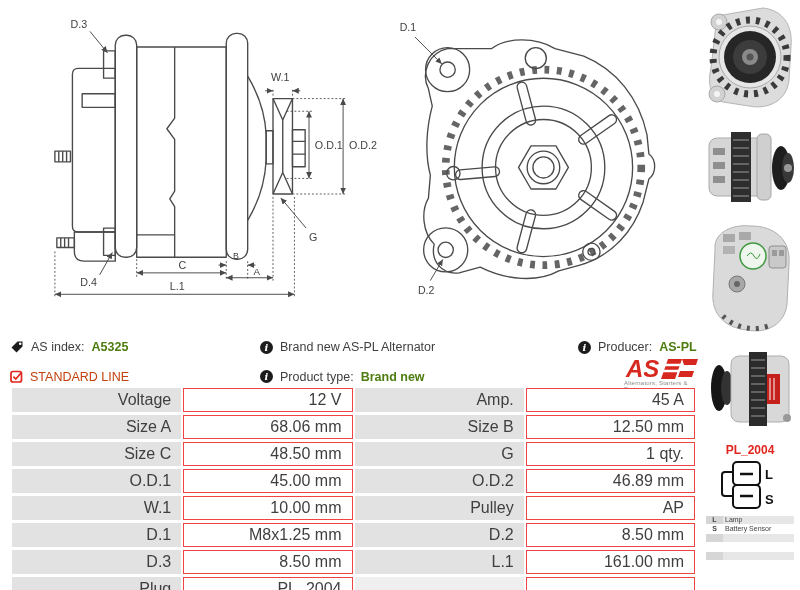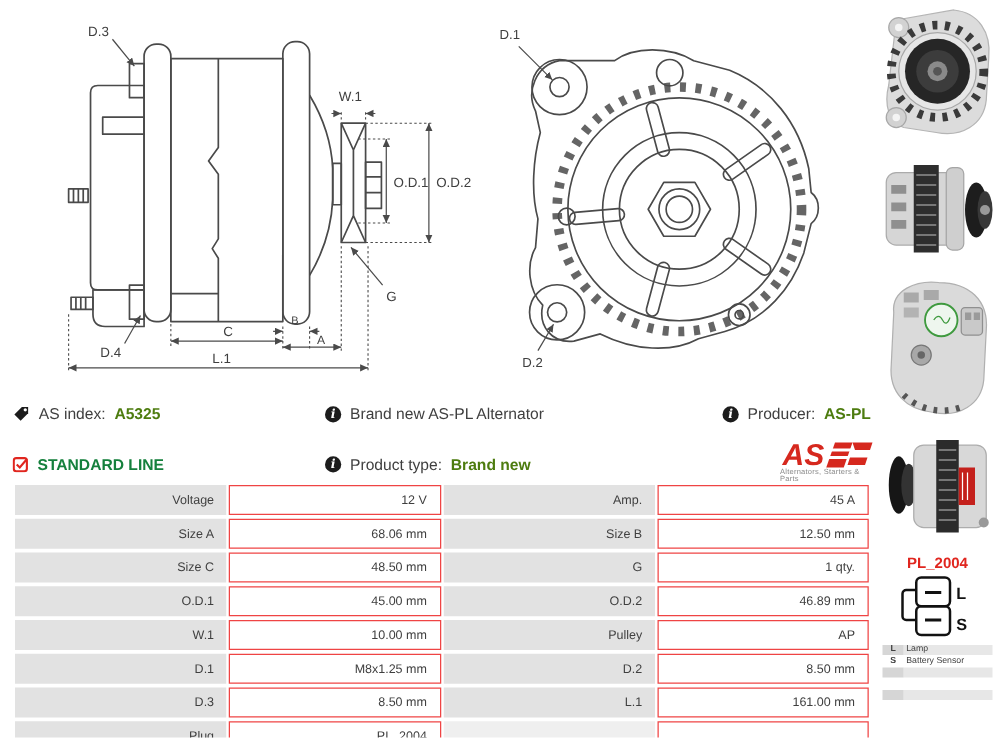--- a/index.html
+++ b/index.html
@@ -8,41 +8,41 @@
     background:#ffffff;color:#3f3f3f;
     font-family:"Liberation Sans","DejaVu Sans",sans-serif;
   }
   svg{display:block;}
   
   #diag-side{position:absolute;left:14px;top:6px;}
   #diag-front{position:absolute;left:392px;top:10px;}
   .dim-text{font-size:11px;fill:#3f3f3f;}
   
   .infobar{
-    position:absolute;left:10px;top:324px;width:690px;
-    display:grid;grid-template-columns:250px 318px 1fr;row-gap:18px;
+    position:absolute;left:10px;top:340px;width:690px;
+    display:grid;grid-template-columns:250px 318px 1fr;row-gap:7px;
   }
   .info-cell{display:flex;align-items:center;gap:7px;font-size:12.5px;white-space:nowrap;}
   .info-cell b{color:#4d7c0f;}
-  .red-bold{color:#15803d;font-weight:bold;}
+  .red-bold{color:#c2410c;font-weight:normal;}
   .info-ic{
     width:13px;height:13px;border-radius:50%;background:#1c1c1c;color:#fff;
     font-size:10px;font-weight:bold;font-style:italic;
     font-family:"DejaVu Serif",serif;
     display:inline-flex;align-items:center;justify-content:center;flex:0 0 13px;
   }
   .logo-wrap{display:flex;flex-direction:column;align-items:center;margin-left:46px;margin-top:-4px;}
   .logo-tagline{font-size:6px;color:#8a8a8a;letter-spacing:.2px;margin-top:-1px;}
   
   .spec-table{
     position:absolute;left:10px;top:385px;width:687px;
     border-collapse:separate;border-spacing:2px 3px;table-layout:fixed;
   }
   .spec-table td{
-    height:22px;font-size:10px;text-align:right;vertical-align:middle;
+    height:22px;font-size:16px;text-align:right;vertical-align:middle;
     padding:0 10px 0 4px;overflow:hidden;
   }
   td.lab{background:#e2e2e2;}
   td.val{background:#fff;border:1px solid #ef4444;}
   td.lab-empty{background:#efefef;}
   
   .sidebar{
     position:absolute;left:700px;top:0;width:100px;height:590px;
     display:flex;flex-direction:column;align-items:center;
   }

